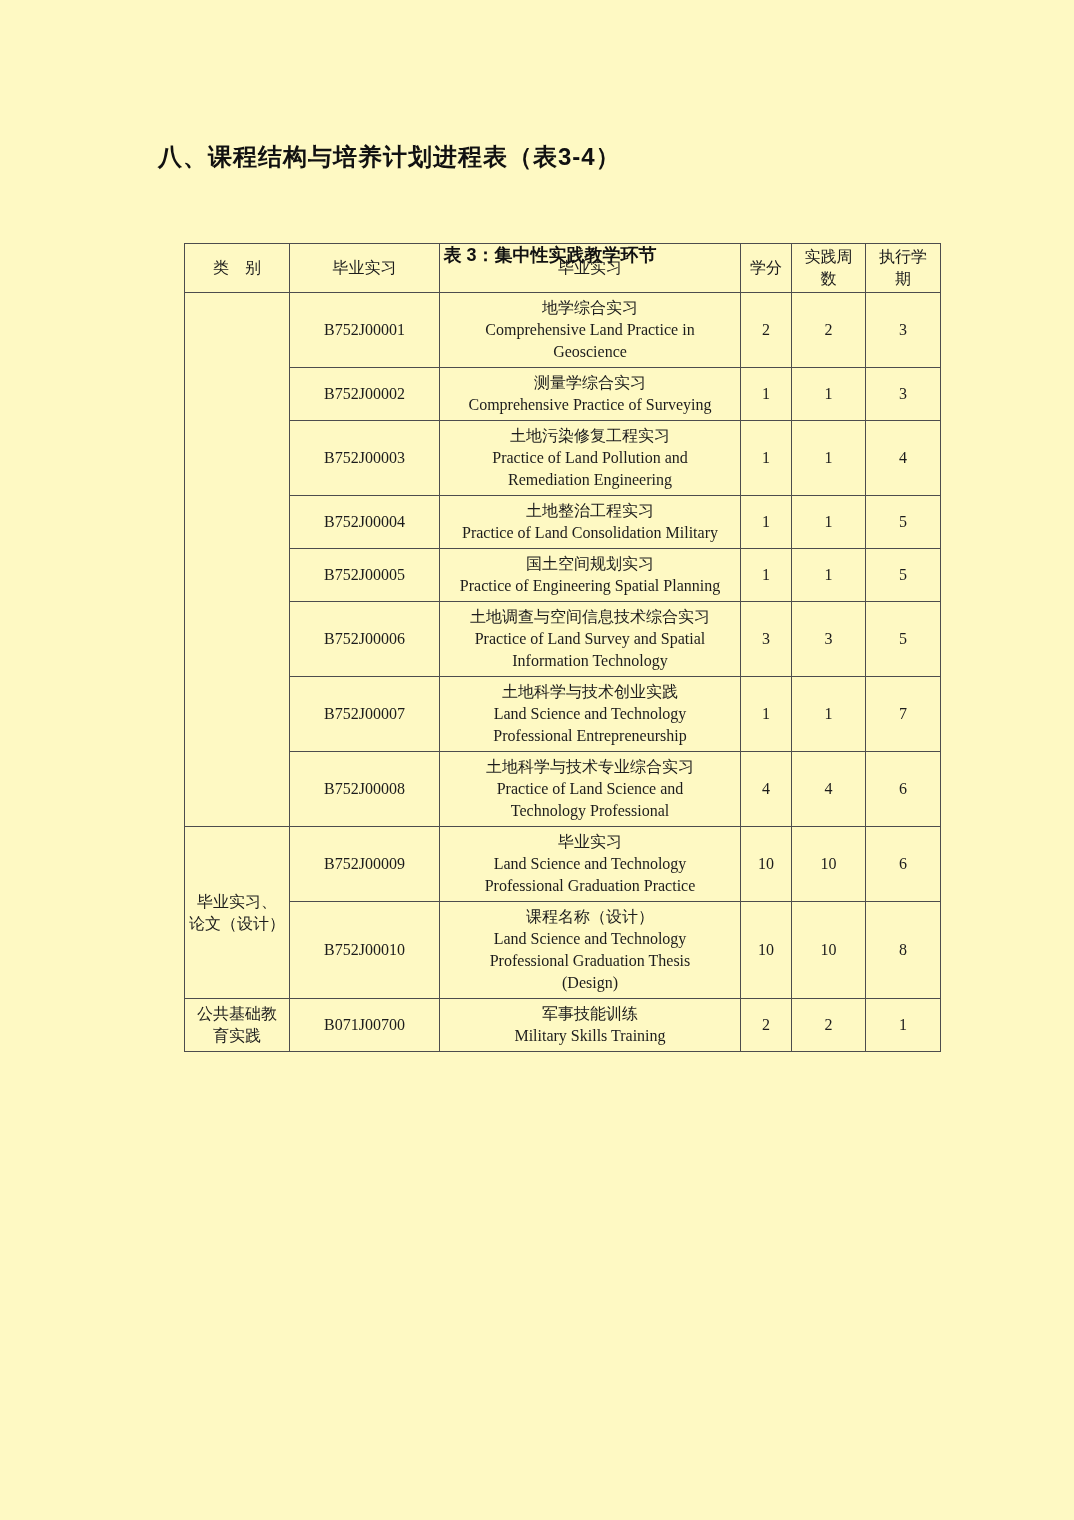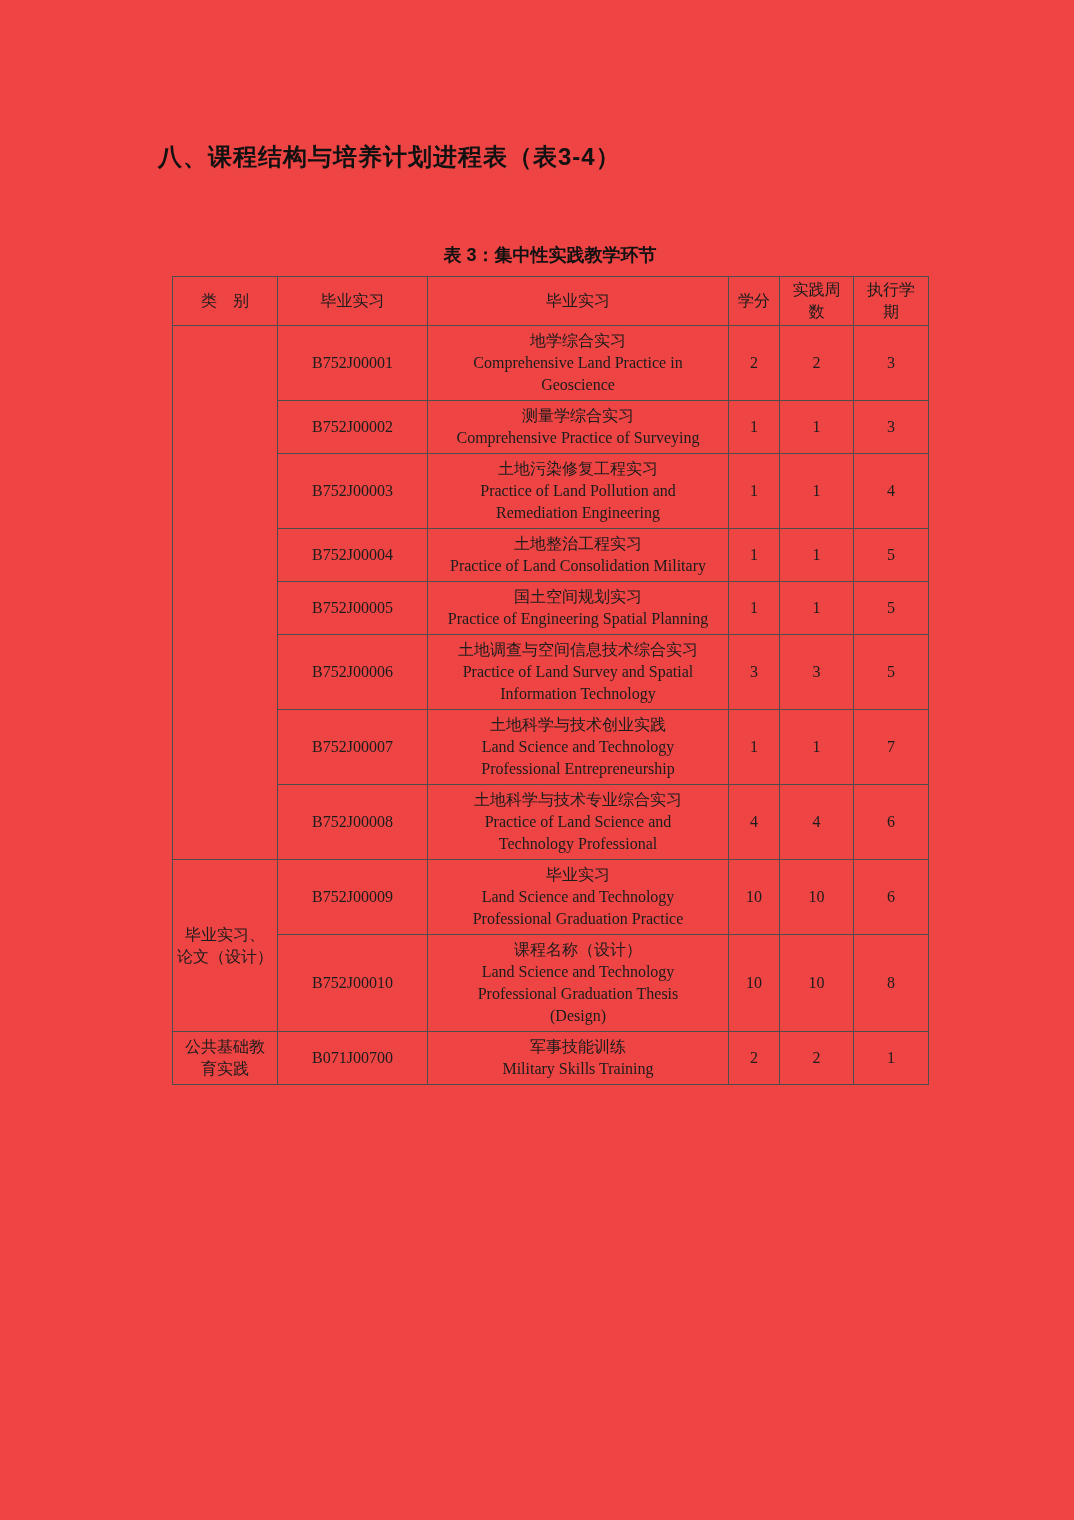--- a/index.html
+++ b/index.html
@@ -13,21 +13,21 @@
     position: relative;
     overflow: hidden;
     font-family: "Liberation Serif", serif;
     color: #1c1c1c;
   }
   .page {
     position: absolute;
     left: 0; top: 0;
     width: 1074px;
     height: 1520px;
-    background: #ef4444;
+    background: #fef9c3;
   }
   .heading {
     position: absolute;
     left: 158px;
     top: 141px;
     font-family: "Liberation Sans", sans-serif;
     font-weight: bold;
     font-size: 24px;
     letter-spacing: 1px;
     color: #111111;
@@ -40,26 +40,25 @@
     width: 756px;
     text-align: center;
     font-family: "Liberation Sans", sans-serif;
     font-weight: bold;
     font-size: 18px;
     color: #111111;
     margin-top: 43px;
   }
   table.course-table {
     position: absolute;
-    left: 172px;
+    left: 184px;
     top: 243px;
     width: 756px;
     border-collapse: collapse;
     table-layout: fixed;
-    margin-top: 33px;
   }
   .course-table td, .course-table th {
     border: 1px solid #4d4d4d;
     font-family: "Liberation Serif", serif;
     font-size: 16px;
     font-weight: normal;
     color: #1c1c1c;
     text-align: center;
     vertical-align: middle;
     padding: 2px 4px;

